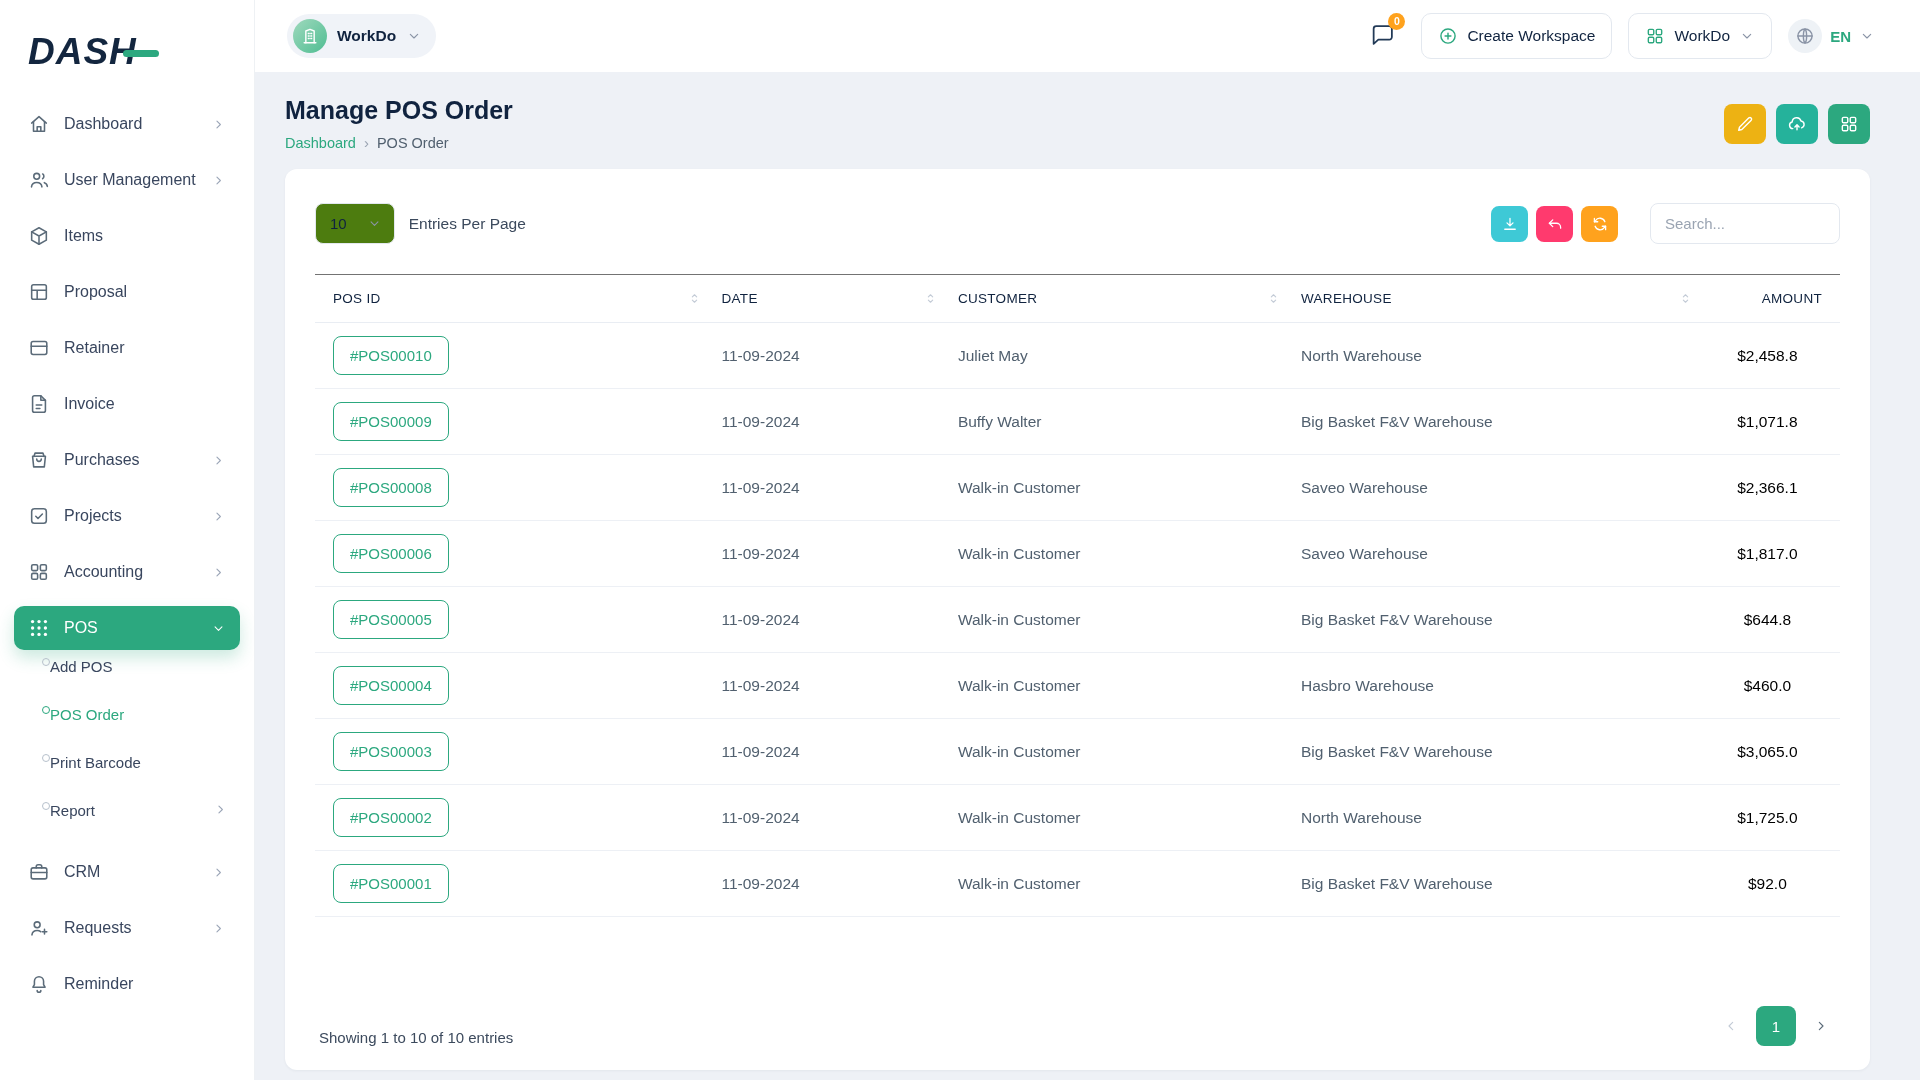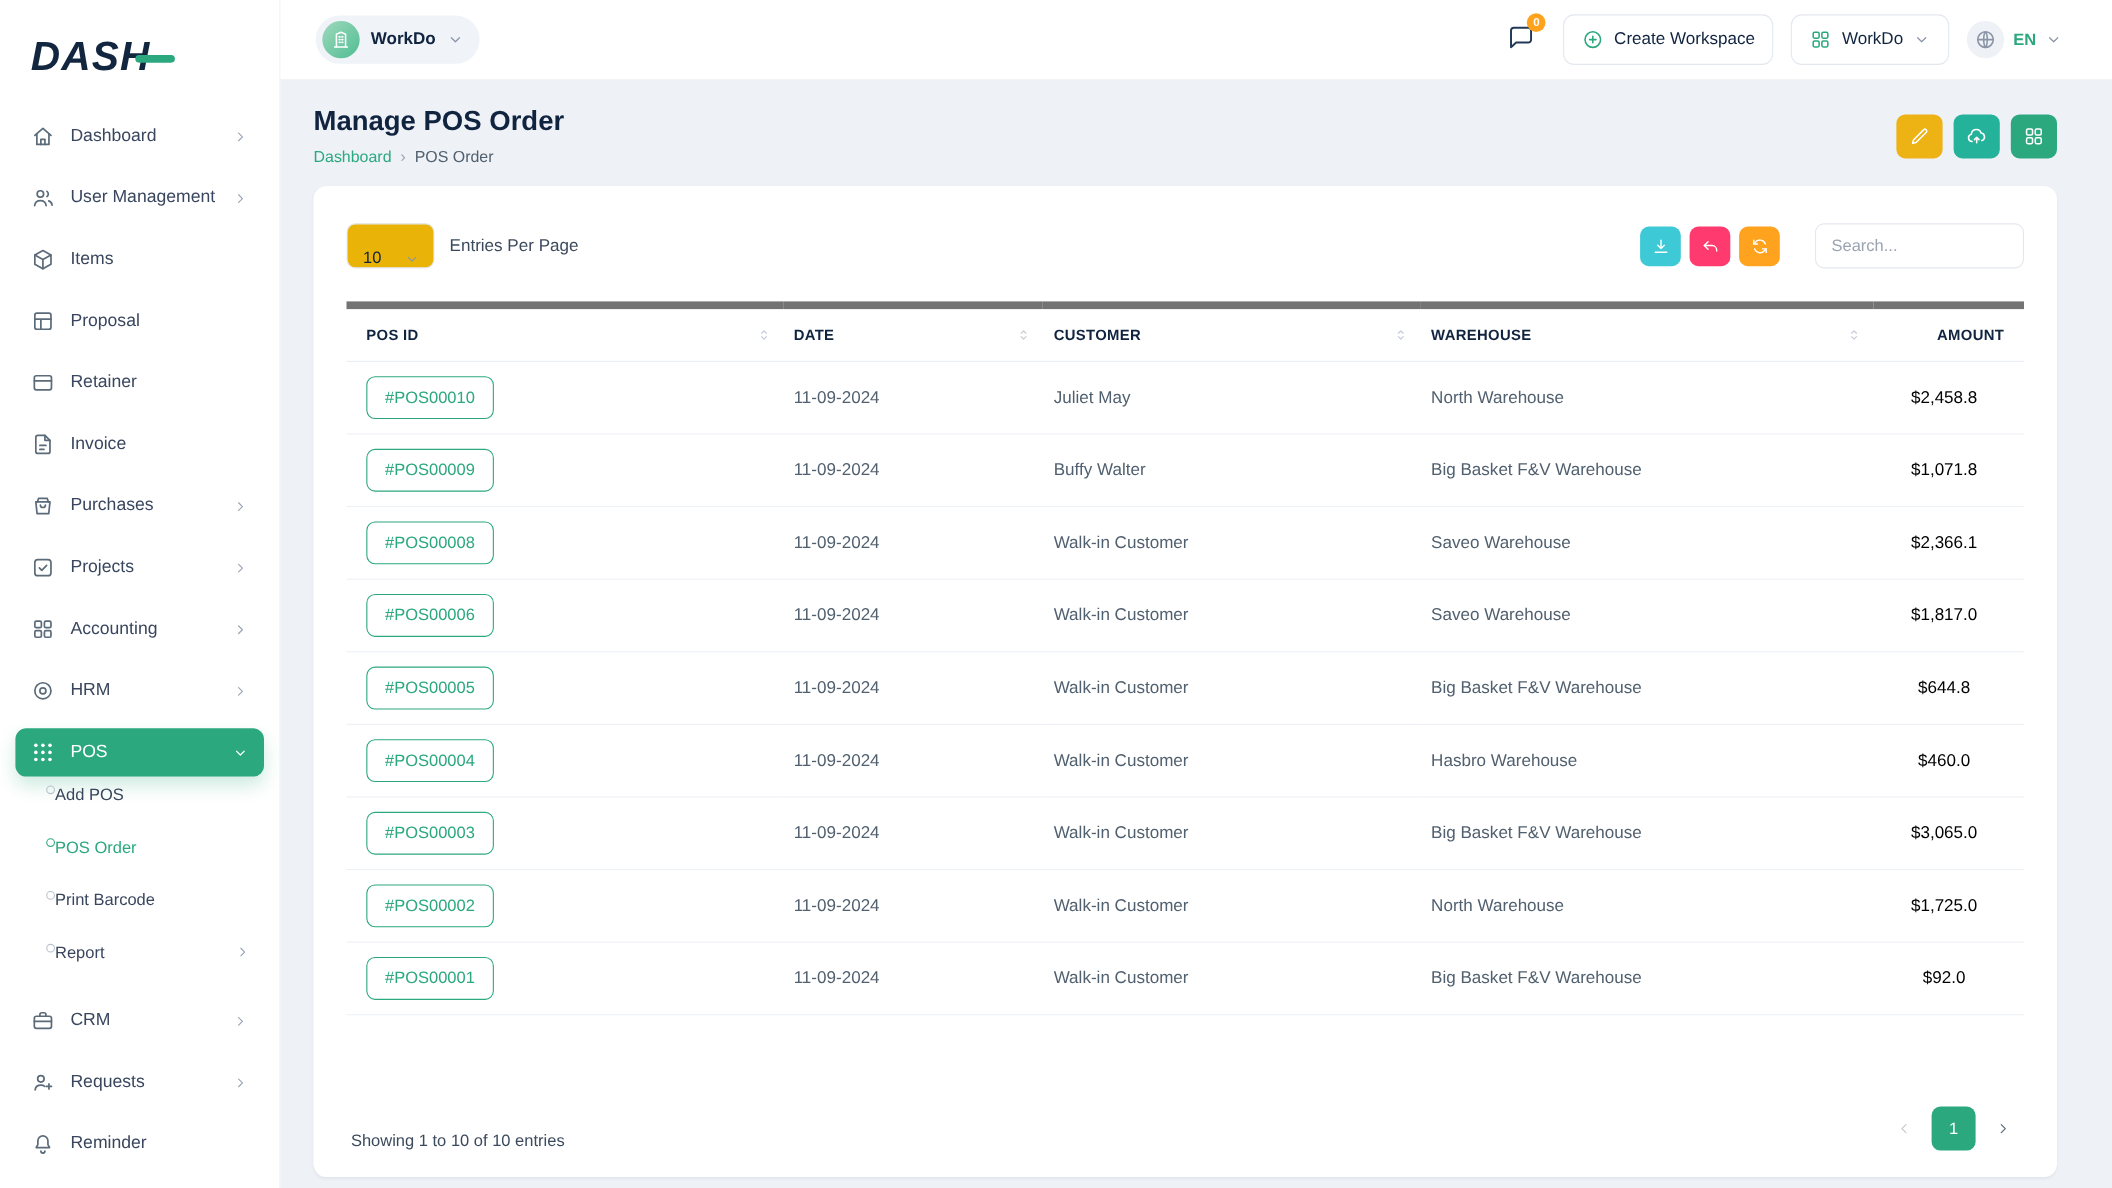--- a/index.html
+++ b/index.html
@@ -62,32 +62,32 @@
   .crumb-link{color:var(--green);cursor:pointer}
   .crumb-sep{color:#9aa4b2;font-size:15px}
   .crumb-current{color:var(--muted)}
   .page-actions{margin-left:auto;display:flex;gap:10px}
   .sq-btn{width:42px;height:40px;border-radius:8px;display:flex;align-items:center;justify-content:center}
   .sq-ic{width:20px;height:20px;color:#fff}
 
   
   .card{background:#fff;border-radius:12px;margin-top:18px;flex:1;padding:34px 30px 0;display:flex;flex-direction:column;box-shadow:0 1px 3px rgba(16,35,63,.05);overflow:hidden}
   .controls{display:flex;align-items:center}
-  .entries-select{display:flex;align-items:flex-end;gap:20px;border:1px solid var(--border);border-radius:8px;height:41px;padding:0 12px 0 14px;font-size:15px;color:var(--ink);cursor:pointer;background:#eab308}
+  .entries-select{display:flex;align-items:center;gap:20px;border:1px solid var(--border);border-radius:8px;height:41px;padding:0 12px 0 14px;font-size:15px;color:var(--ink);cursor:pointer;background:#4d7c0f}
   .controls-label{margin-left:14px;font-size:15.5px;color:#3c4a5d}
   .controls-right{margin-left:auto;display:flex;align-items:center;gap:8px}
   .ctl-btns{display:flex;gap:8px}
   .ctl-btn{width:37px;height:36px;border-radius:8px;display:flex;align-items:center;justify-content:center}
   .ctl-ic{width:18px;height:18px;color:#fff}
   .search-input{width:190px;height:41px;border:1px solid var(--border);border-radius:8px;padding:0 14px;font-size:15px;color:#333;margin-left:24px;outline:none;background:#fff}
   .search-input::placeholder{color:#9aa4b2}
 
   .table-wrap{margin-top:30px}
   table{width:100%;border-collapse:collapse;table-layout:fixed}
-  thead th{font-size:13.5px;font-weight:700;color:var(--ink);text-align:right;padding:16px 10px;border-top:7px solid #737373;border-bottom:1px solid #e9edf3;letter-spacing:.3px}
+  thead th{font-size:13.5px;font-weight:400;color:var(--ink);text-align:right;padding:16px 10px;border-top:1px solid #737373;border-bottom:1px solid #e9edf3;letter-spacing:.3px}
   th:first-child,td:first-child{padding-left:18px}
   th:last-child,td:last-child{padding-right:18px}
   .th-inner{display:flex;align-items:center;justify-content:space-between;gap:8px}
   th.amount .th-inner{justify-content:flex-end}
   .sort-ic{width:15px;height:15px;color:#c3cbd6}
   tbody td{height:66px;padding:8px 10px;border-bottom:1px solid var(--row-border);font-size:15.5px;color:var(--muted);vertical-align:middle}
   td.amount{text-align:center;color:#000000}
   .pos-pill{display:inline-block;border:1px solid var(--green);color:var(--green);border-radius:8px;padding:10px 16px;font-size:15px;background:#fff}
 
   .card-footer{margin-top:auto;display:flex;align-items:flex-end;padding:20px 4px 24px}
@@ -208,34 +208,20 @@
         <div class="nav-item">
           <span class="nav-icon" data-icon="grid-icon">
             <svg viewBox="0 0 24 24" fill="none" stroke="currentColor" stroke-width="1.7" stroke-linecap="round" stroke-linejoin="round">
               <rect x="4" y="4" width="6.5" height="6.5" rx="1.5"></rect>
               <rect x="13.5" y="4" width="6.5" height="6.5" rx="1.5"></rect>
               <rect x="4" y="13.5" width="6.5" height="6.5" rx="1.5"></rect>
               <rect x="13.5" y="13.5" width="6.5" height="6.5" rx="1.5"></rect>
             </svg>
           </span>
           <span class="nav-label">Accounting</span>
-          <span class="nav-chevron" data-icon="chevron-right-icon">
-            <svg viewBox="0 0 24 24" fill="none" stroke="currentColor" stroke-width="1.7" stroke-linecap="round" stroke-linejoin="round">
-              <path d="M9.5 6.5l5.5 5.5-5.5 5.5"></path>
-            </svg>
-          </span>
-        </div>
-        <div class="nav-item">
-          <span class="nav-icon" data-icon="target-icon">
-            <svg viewBox="0 0 24 24" fill="none" stroke="currentColor" stroke-width="1.7" stroke-linecap="round" stroke-linejoin="round">
-              <circle cx="12" cy="12" r="8"></circle>
-              <circle cx="12" cy="12" r="3"></circle>
-            </svg>
-          </span>
-          <span class="nav-label">HRM</span>
           <span class="nav-chevron" data-icon="chevron-right-icon">
             <svg viewBox="0 0 24 24" fill="none" stroke="currentColor" stroke-width="1.7" stroke-linecap="round" stroke-linejoin="round">
               <path d="M9.5 6.5l5.5 5.5-5.5 5.5"></path>
             </svg>
           </span>
         </div>
         <div class="nav-item active">
           <span class="nav-icon" data-icon="grid-dots-icon">
             <svg viewBox="0 0 24 24" fill="currentColor">
               <circle cx="5" cy="5" r="1.8"></circle>

